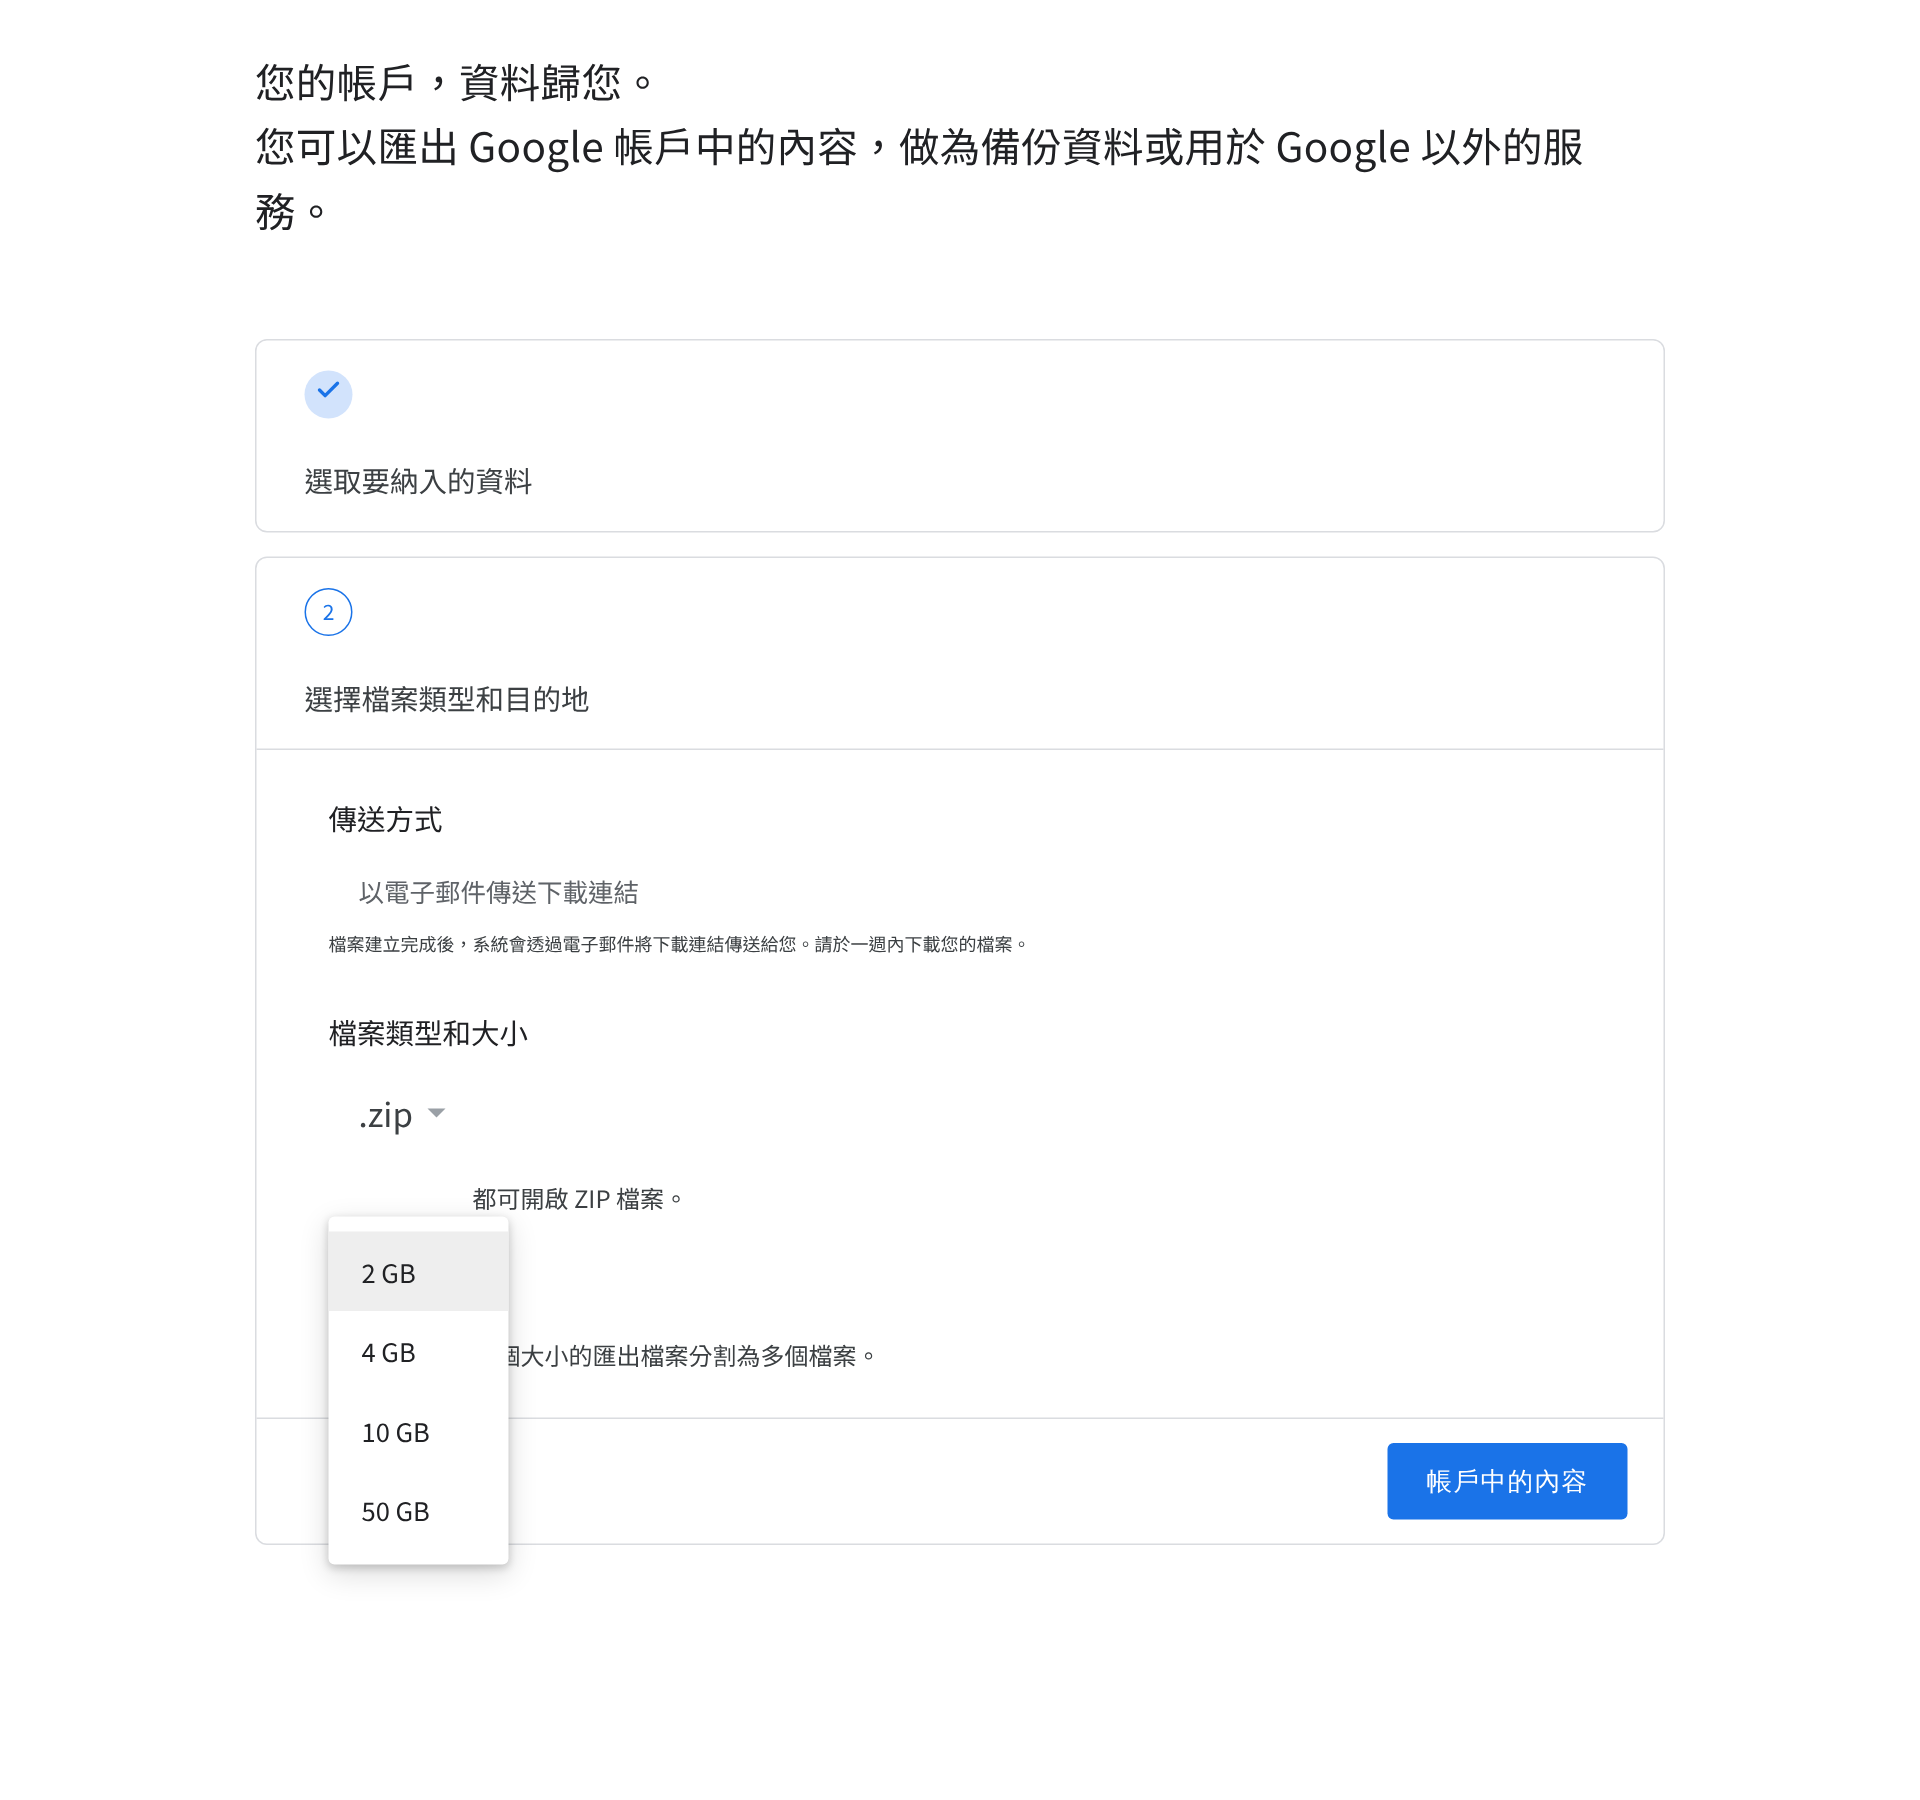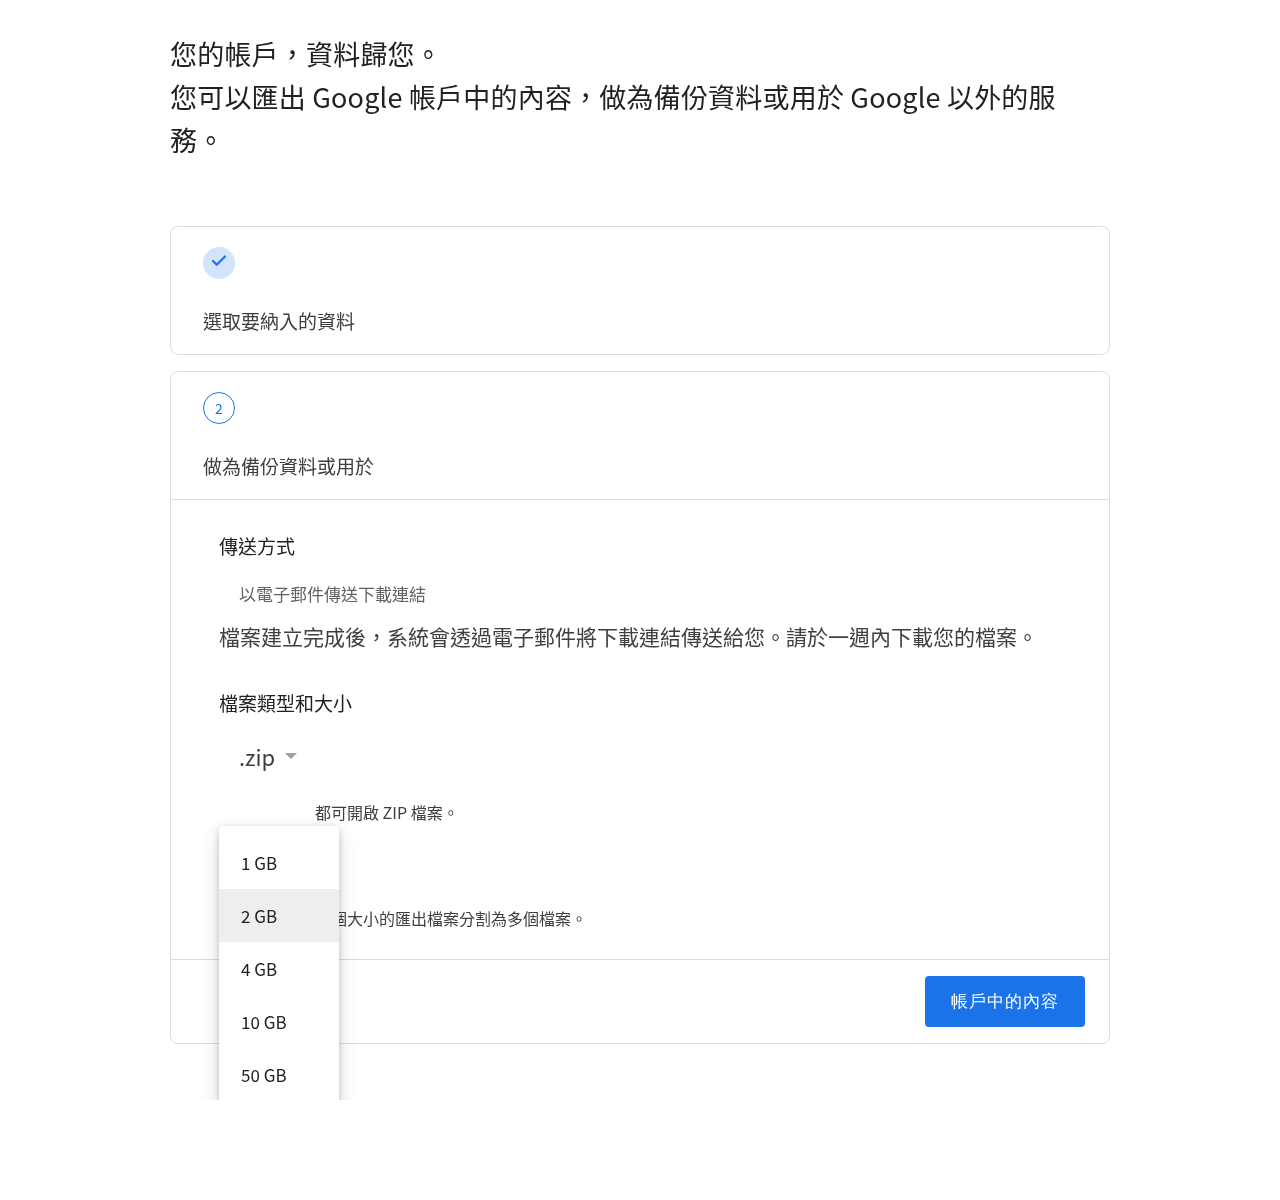--- a/index.html
+++ b/index.html
@@ -71,21 +71,21 @@
       margin-bottom: 22px;
     }
     .subsection-title.tight { margin-bottom: 18px; }
     .option-label {
       font-size: 17px;
       color: #5f6368;
       padding-left: 20px;
       margin-bottom: 14px;
     }
     .hint {
-      font-size: 21px;
+      font-size: 12px;
       color: #3c4043;
       line-height: 1.6;
       margin-bottom: 36px;
     }
     .hint-under-dropdown {
       font-size: 16px;
       color: #3c4043;
       line-height: 1.6;
       margin-top: 10px;
       margin-bottom: 36px;
@@ -171,21 +171,21 @@
       </div>
       <div class="card-title">選取要納入的資料</div>
     </div>
   </div>
 
   <div class="card active">
     <div class="card-header">
       <div class="step-badge num">
         <span>2</span>
       </div>
-      <div class="card-title">做為備份資料或用於</div>
+      <div class="card-title">選擇檔案類型和目的地</div>
     </div>
 
     <div class="card-body">
 
       
       <div class="subsection-title">傳送方式</div>
       <div class="option-label">以電子郵件傳送下載連結</div>
       <div class="hint">檔案建立完成後，系統會透過電子郵件將下載連結傳送給您。請於一週內下載您的檔案。</div>
 
       
@@ -195,21 +195,20 @@
         <span>.zip</span>
         <span class="triangle-down"></span>
       </div>
       <div class="hint-under-dropdown">
         <span style="visibility:hidden">絕大多數電腦</span><span>都可開啟 ZIP 檔案。</span>
       </div>
 
       
       <div class="size-popup-wrap">
         <div class="size-popup">
-          <div class="opt">1 GB</div>
           <div class="opt selected">2 GB</div>
           <div class="opt">4 GB</div>
           <div class="opt">10 GB</div>
           <div class="opt">50 GB</div>
         </div>
       </div>
 
       <div class="hint-under-dropdown" style="margin-top:80px; margin-bottom:28px;">
         <span style="visibility:hidden">系統會將超過</span><span>這個大小的匯出檔案分割為多個檔案。</span>
       </div>

